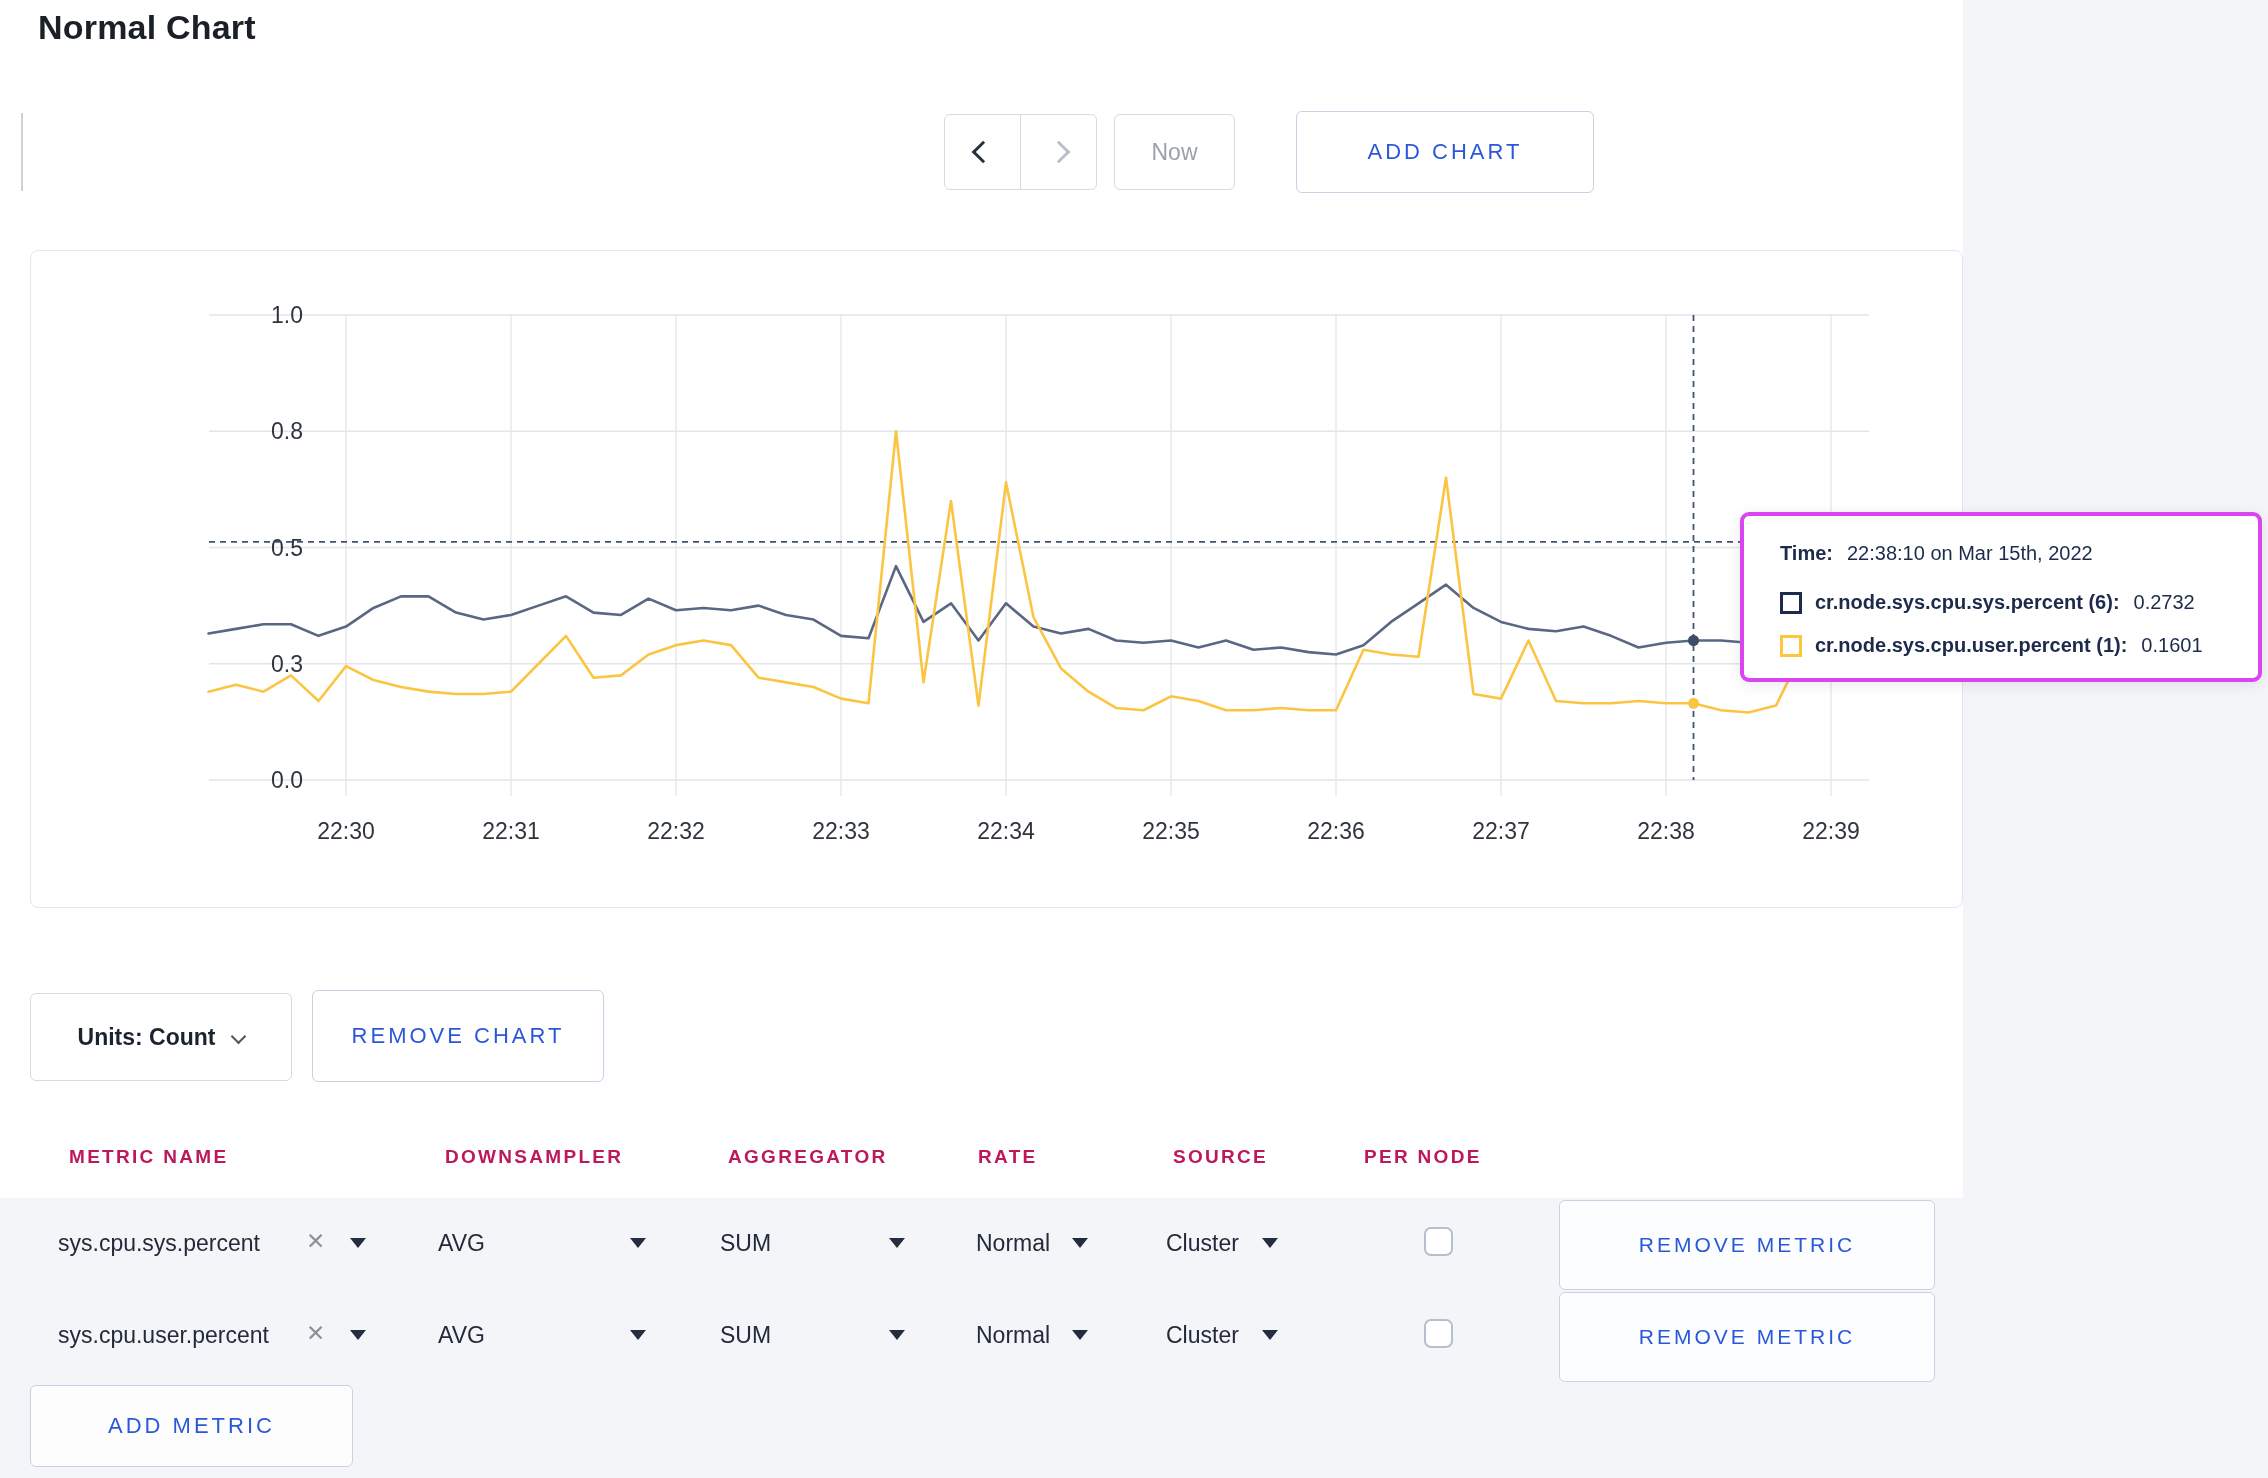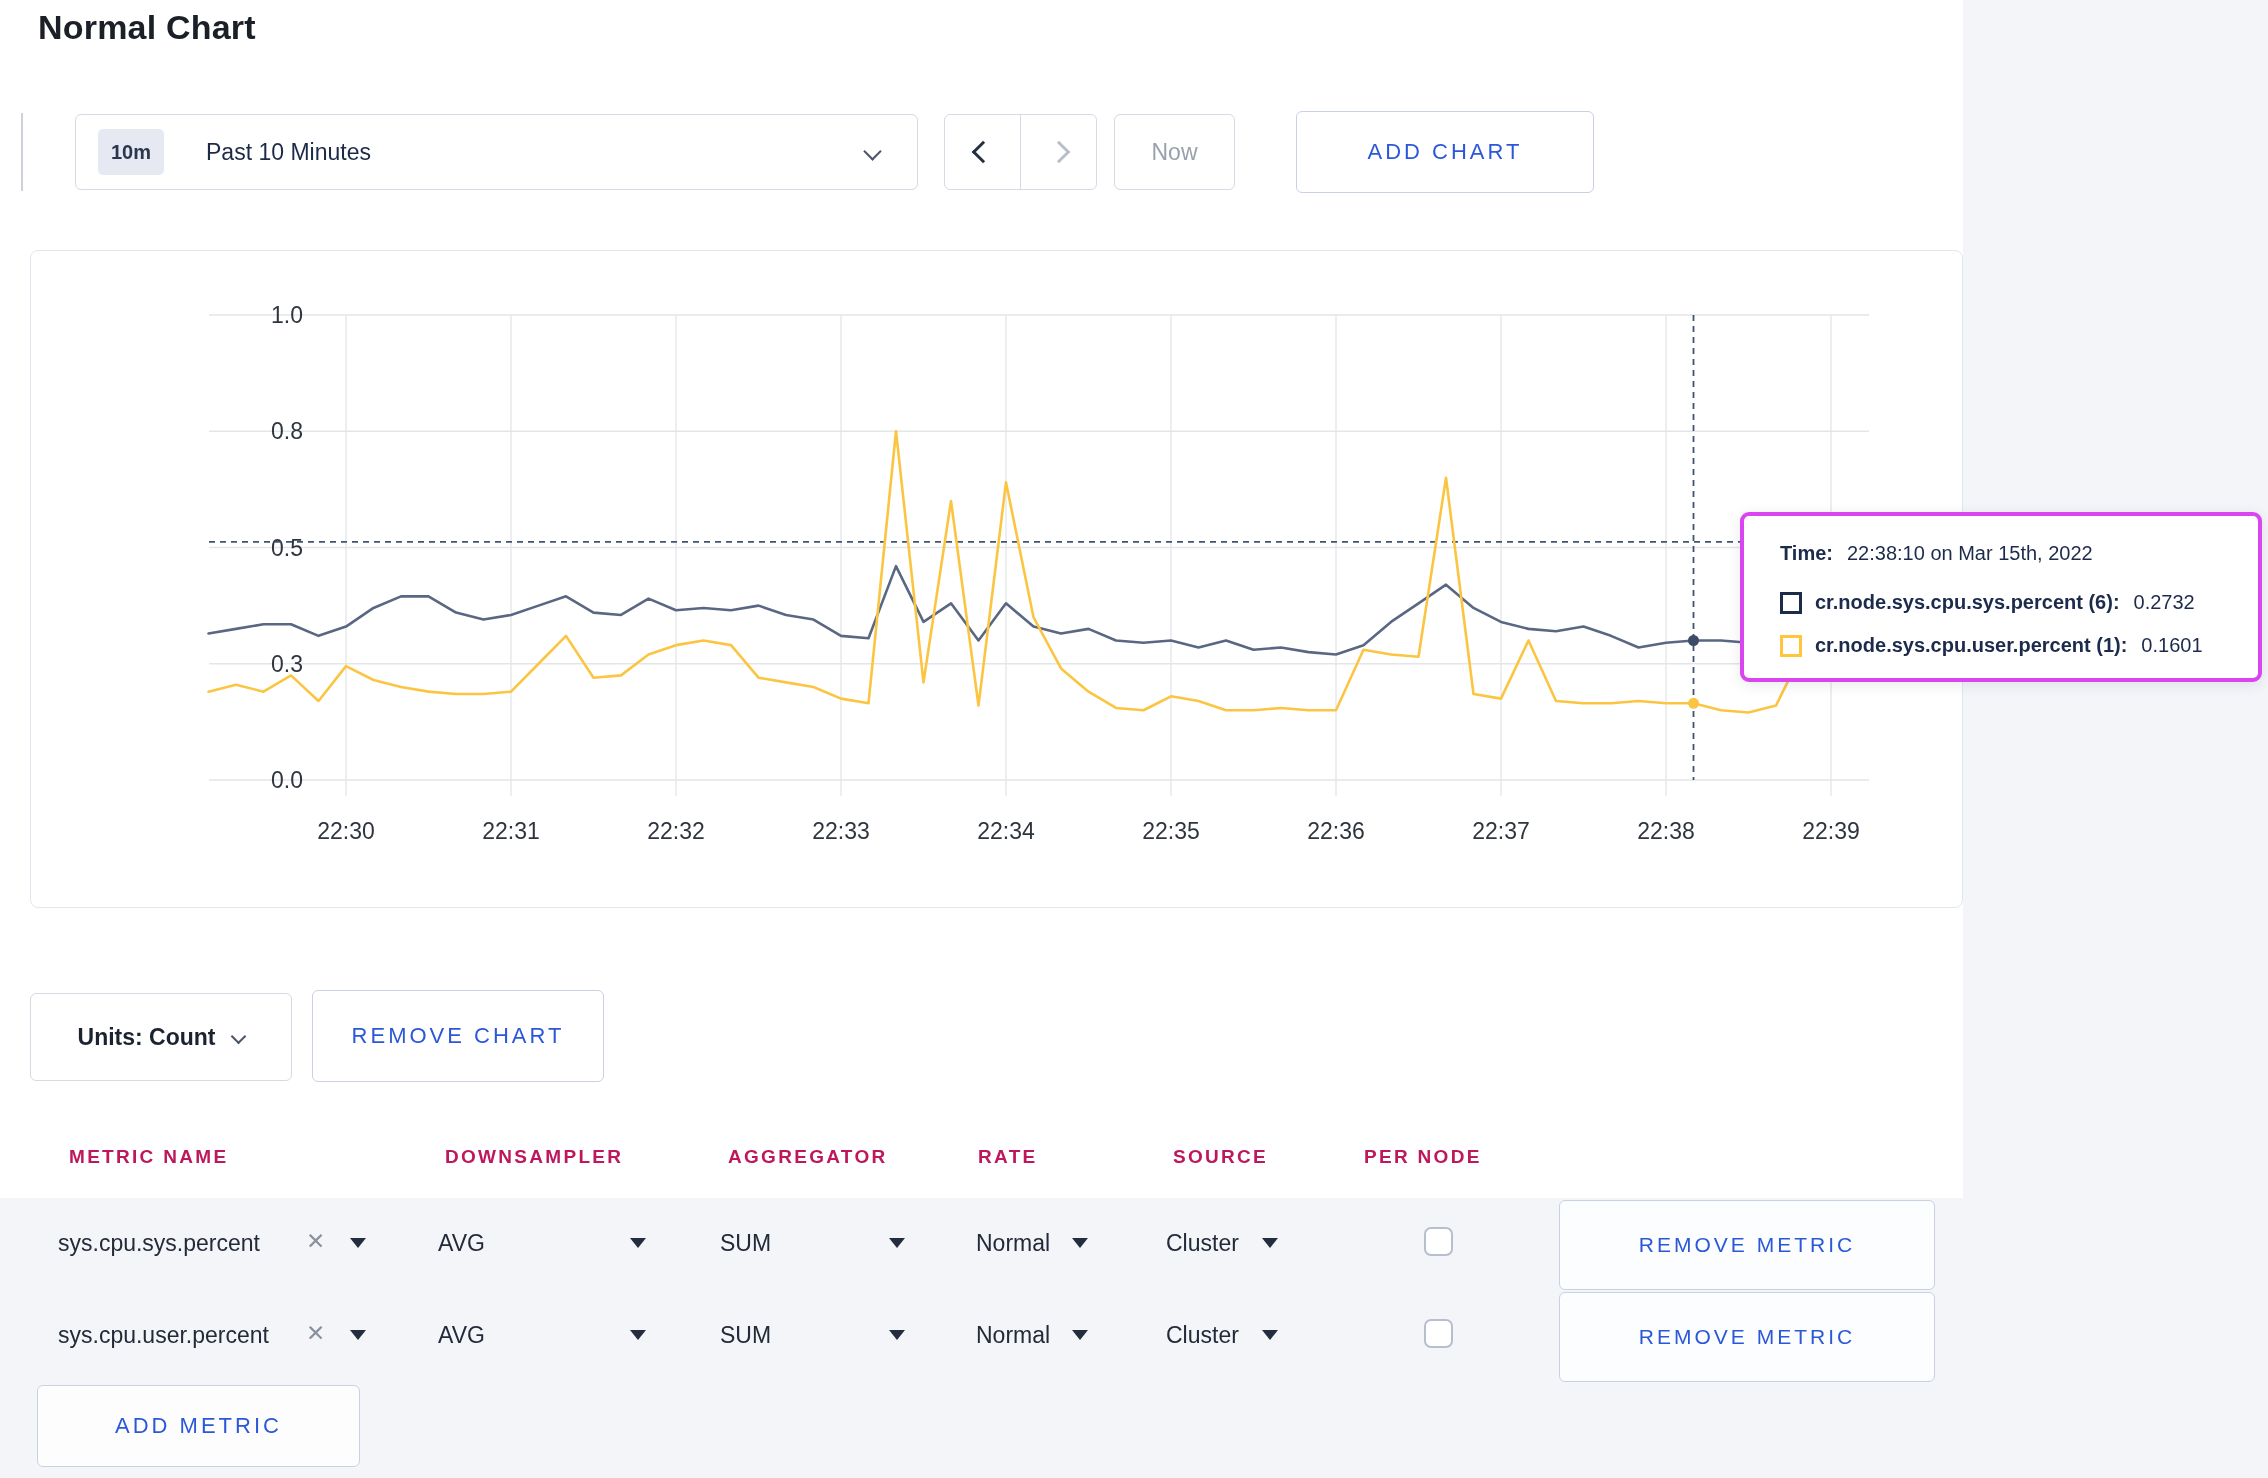--- a/index.html
+++ b/index.html
@@ -33,25 +33,20 @@
 <body>
 
 <div id="stage">
 
   <div class="white-col"></div>
 
   <div class="abs page-title" style="left:38px;top:8px;">Normal Chart</div>
 
   <div class="abs divider-v" style="left:21px;top:113px;height:78px;"></div>
 
-  <div class="abs ctl" style="left:75px;top:114px;width:843px;height:76px;">
-    <span class="badge" style="width:66px;height:46px;margin-left:22px;">10m</span>
-    <span class="dd-label" style="margin-left:42px;">Past 10 Minutes</span>
-    <span class="chev-down" style="position:absolute;right:38px;top:36px;"></span>
-  </div>
 
   <div class="abs ctl" style="left:944px;top:114px;width:153px;height:76px;padding:0;">
     <div style="flex:1;height:100%;display:flex;align-items:center;justify-content:center;border-right:1px solid #d5dae4;">
       <span class="chev-left"></span>
     </div>
     <div style="flex:1;height:100%;display:flex;align-items:center;justify-content:center;">
       <span class="chev-right"></span>
     </div>
   </div>
 
@@ -161,17 +156,17 @@
   <div class="abs tri-down" style="left:889px;top:1330px;"></div>
   <div class="abs cell-text" style="left:976px;top:1322px;">Normal</div>
   <div class="abs tri-down" style="left:1072px;top:1330px;"></div>
   <div class="abs cell-text" style="left:1166px;top:1322px;">Cluster</div>
   <div class="abs tri-down" style="left:1262px;top:1330px;"></div>
   <div class="abs checkbox" style="left:1424px;top:1319px;"></div>
   <div class="abs btn-blue" style="left:1559px;top:1292px;width:376px;height:90px;font-size:21px;background:#fcfdfe;">
     <span>REMOVE METRIC</span>
   </div>
 
-  <div class="abs btn-blue" style="left:30px;top:1385px;width:323px;height:82px;background:#fdfdfe;margin-left:7px;">
+  <div class="abs btn-blue" style="left:30px;top:1385px;width:323px;height:82px;background:#fdfdfe;">
     <span>ADD METRIC</span>
   </div>
 
 </div>
 
 </body></html>

